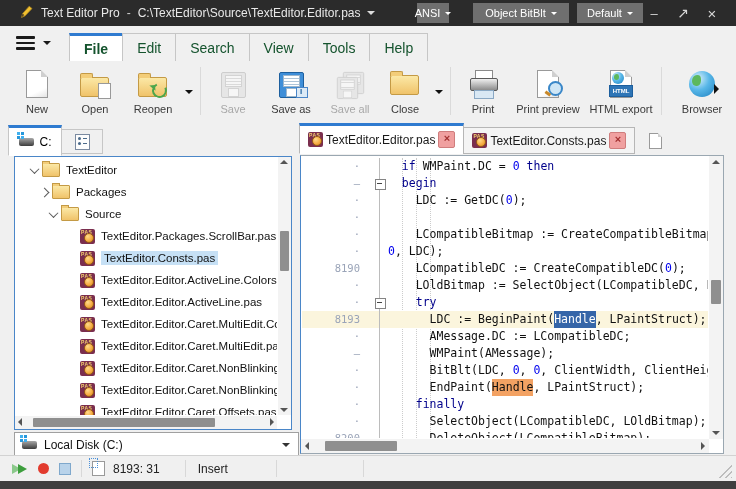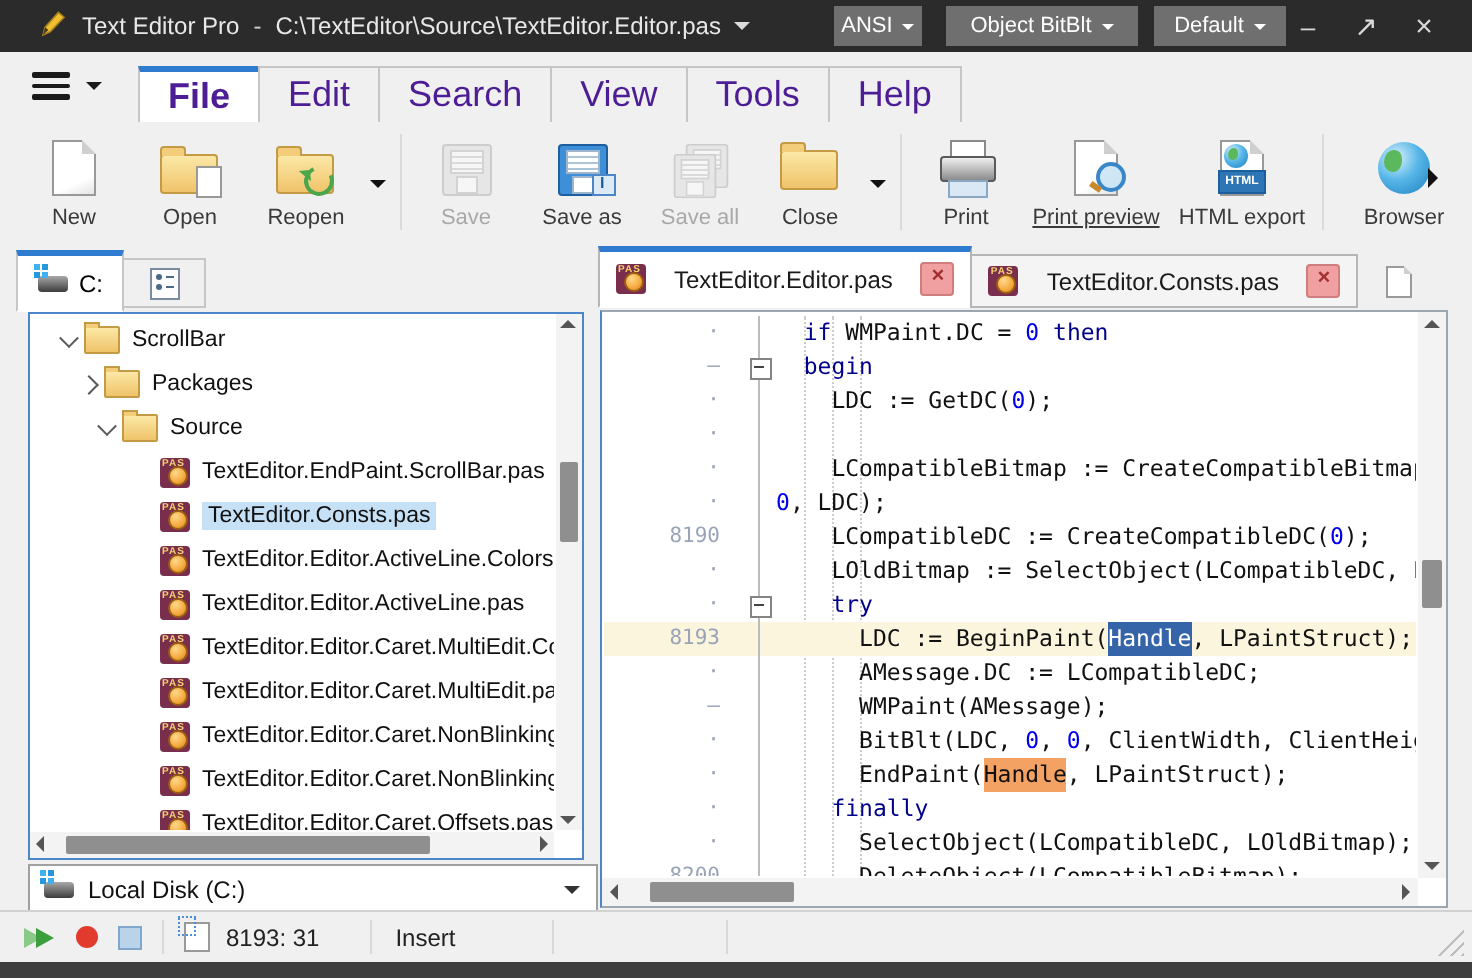--- a/index.html
+++ b/index.html
@@ -8,33 +8,33 @@
 
   
   .titlebar{position:absolute;top:0;left:0;right:0;height:26px;background:#2b2b2b;color:#e8e8e8;
             display:flex;align-items:center;font-size:12px}
   .titlebar .app-icon{margin:0 8px 0 20px;flex:none}
   .title-sep{margin:0 7px;color:#cfcfcf}
   .title-caret{width:0;height:0;border:4px solid transparent;border-top-color:#dcdcdc;margin-left:7px;margin-top:4px}
   .tb-dd{position:absolute;top:3px;height:20px;background:#6f6f6f;color:#fff;font-size:11px;
          display:flex;align-items:center;justify-content:center;gap:5px;cursor:default}
   .tb-dd .c{width:0;height:0;border:3.5px solid transparent;border-top-color:#fff;margin-top:3px}
-  .dd1{left:417px;width:44px}.dd2{left:473px;width:96px}.dd3{left:577px;width:66px}
+  .dd1{left:417px;width:32px}.dd2{left:473px;width:96px}.dd3{left:577px;width:66px}
   .winbtn{position:absolute;top:0;height:26px;width:22px;display:flex;align-items:center;justify-content:center;
           color:#d8d8d8;font-size:13px}
   .wb-min{left:643px}.wb-max{left:672px;font-size:14px}.wb-close{left:701px;font-size:15px}
 
   
   .menubar{position:absolute;top:26px;left:0;right:0;height:35px;background:#f0f0f0;border-bottom:1px solid #cfcfcf}
   .hamburger{position:absolute;left:16px;top:10px;display:flex;align-items:center;gap:8px}
   .hamburger .bars{display:flex;flex-direction:column;gap:3px}
   .hamburger .bars i{display:block;width:19px;height:2.5px;background:#1a1a1a;border-radius:1px}
   .hamburger .c{width:0;height:0;border:4px solid transparent;border-top-color:#1a1a1a;margin-top:4px}
   .menu-tabs{position:absolute;left:70px;bottom:-1px;display:flex;height:29px}
-  .menu-tab{padding:0 14px;display:flex;align-items:center;justify-content:center;font-size:18px;color:#4c1d95;
+  .menu-tab{padding:0 14px;display:flex;align-items:center;justify-content:center;font-size:14px;color:#14532d;
             border:1px solid #c6c6c6;margin-left:-1px;background:#f0f0f0}
   .menu-tab.active{background:#fff;border-top:3px solid #2f7bd0;border-bottom-color:#fff;font-weight:bold}
 
   
   .toolbar{position:absolute;top:61px;left:0;right:0;height:62px;background:#f0f0f0;border-bottom:1px solid #8b5cf6;
            display:flex;align-items:stretch;padding-left:8px;overflow:hidden}
   .tbtn{display:flex;flex-direction:column;align-items:center;padding-top:7px;font-size:11px;color:#3a3a3a;flex:none}
   .tbtn .lbl{white-space:nowrap;margin-top:3px}
   .tbtn.disabled .lbl{color:#a8a8a8}
   .tbtn.disabled .ticon{filter:grayscale(1);opacity:.45}
@@ -131,21 +131,21 @@
   .arr.lf{border-right-color:#555;border-left-width:0}
   .arr.rt{border-left-color:#555;border-right-width:0}
 
   
   .drive-combo{position:absolute;left:14px;top:309px;width:276px;height:24px;background:#fff;border:1px solid #a0a0a0;
                display:flex;align-items:center;font-size:12px;color:#111;gap:7px;padding-left:7px}
   .drive-combo .c{position:absolute;right:8px;width:0;height:0;border:4.5px solid transparent;border-top-color:#333;margin-top:4px}
 
   
   .etabs{position:absolute;left:300px;top:4px;height:27px;display:flex;align-items:flex-end}
-  .etab{height:25px;display:flex;align-items:center;gap:14px;padding:0 8px;border:1px solid #b6b6b6;background:#f4f4f4;
+  .etab{height:25px;display:flex;align-items:center;gap:3px;padding:0 8px;border:1px solid #b6b6b6;background:#f4f4f4;
         font-size:12px;color:#1a1a1a;margin-left:-1px}
   .etab.active{background:#fff;border-top:3px solid #2f7bd0;height:27px;border-bottom-color:#fff}
   .etab .pas-i{margin-right:0}
   .closex{width:15px;height:15px;background:#f0a0a0;border:1px solid #cf7d7d;border-radius:2px;color:#a33030;
           font:bold 11px/13px "Liberation Sans",sans-serif;text-align:center}
   .newdoc{width:11px;height:14px;background:#fff;border:1px solid #9a9a9a;margin:0 0 5px 14px;position:relative}
   .newdoc::after{content:"";position:absolute;top:-1px;right:-1px;border-style:solid;border-width:0 4px 4px 0;
                  border-color:#f0f0f0 #f0f0f0 #cfcfcf #cfcfcf}
 
   
@@ -290,21 +290,21 @@
     </div>
     <div class="tsep"></div>
     <div class="tbtn" style="width: 54px;">
       <div class="ticon">
         <div class="prn-paper"></div>
         <div class="prn-body"></div>
         <div class="prn-tray"></div>
       </div>
       <div class="lbl">Print</div>
     </div>
-    <div class="tbtn" style="width: 76px; text-decoration: underline;">
+    <div class="tbtn" style="width: 76px;">
       <div class="ticon">
         <div class="pg"></div>
         <div class="mag"></div>
       </div>
       <div class="lbl">Print preview</div>
     </div>
     <div class="tbtn" style="width: 70px;">
       <div class="ticon">
         <div class="pg"></div>
         <div class="globe tiny"></div>
@@ -332,42 +332,42 @@
     <span class="outline-ic"></span>
   </div>
 
   <div class="tree-box">
     <div class="tree-rows" id="treeRows">
         <div class="trow" style="padding-left: 10px;">
           <span class="chev">
             <i class="chv down"></i>
           </span>
           <span class="tfld"></span>
-          <span class="tlabel">ScrollBar</span>
+          <span class="tlabel">TextEditor</span>
         </div>
         <div class="trow" style="padding-left: 20px;">
           <span class="chev">
             <i class="chv right"></i>
           </span>
           <span class="tfld"></span>
           <span class="tlabel">Packages</span>
         </div>
         <div class="trow" style="padding-left: 29px;">
           <span class="chev">
             <i class="chv down"></i>
           </span>
           <span class="tfld"></span>
           <span class="tlabel">Source</span>
         </div>
         <div class="trow" style="padding-left: 64px;">
           <span class="pas-i">
             <span class="pas-t">PAS</span>
             <span class="pas-dot"></span>
           </span>
-          <span class="tlabel">TextEditor.EndPaint.ScrollBar.pas</span>
+          <span class="tlabel">TextEditor.Packages.ScrollBar.pas</span>
         </div>
         <div class="trow" style="padding-left: 64px;">
           <span class="pas-i">
             <span class="pas-t">PAS</span>
             <span class="pas-dot"></span>
           </span>
           <span class="tlabel selected">TextEditor.Consts.pas</span>
         </div>
         <div class="trow" style="padding-left: 64px;">
           <span class="pas-i">

